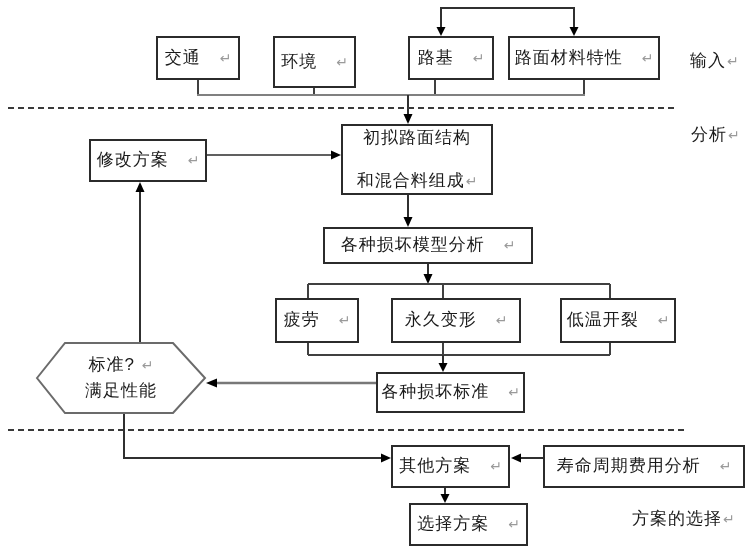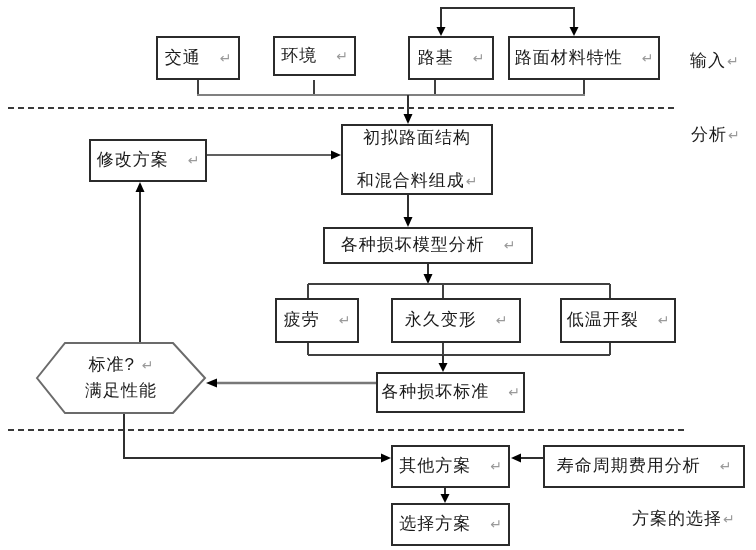--- a/index.html
+++ b/index.html
@@ -75,21 +75,21 @@
     <path d="M445,488 L445,497" fill="none" stroke="#303030" stroke-width="2"></path>
     <polygon points="440.5,494 449.5,494 445,503" fill="#000"></polygon>
 
     <polygon points="37,378 65,343 173,343 205,378 173,413 65,413" fill="#ffffff" stroke="#6b6b6b" stroke-width="2"></polygon>
   </svg>
 
   <div class="node" style="left:156px;top:36px;width:84px;height:44px;">
     <span>交通</span>
       <span class="rm">↵</span>
   </div>
-  <div class="node" style="left:273px;top:36px;width:83px;height:40px;">
+  <div class="node" style="left:273px;top:36px;width:83px;height:52px;">
     <span>环境</span>
       <span class="rm">↵</span>
   </div>
   <div class="node" style="left:392px;top:36px;width:86px;height:44px;margin-left:16px;">
     <span>路基</span>
       <span class="rm">↵</span>
   </div>
   <div class="node" style="left:508px;top:36px;width:152px;height:44px;">
     <span>路面材料特性</span>
       <span class="rm">↵</span>
@@ -139,21 +139,21 @@
   </div>
 
   <div class="node" style="left:391px;top:445px;width:119px;height:43px;">
     <span>其他方案</span>
       <span class="rm">↵</span>
   </div>
   <div class="node" style="left:543px;top:445px;width:202px;height:43px;">
     <span>寿命周期费用分析</span>
       <span class="rm">↵</span>
   </div>
-  <div class="node" style="left:391px;top:503px;width:119px;height:43px;">
+  <div class="node" style="left:409px;top:503px;width:119px;height:43px;">
     <span>选择方案</span>
       <span class="rm">↵</span>
   </div>
   <div class="seclabel" style="left:632px;top:507px;">
     <span>方案的选择</span><span class="rm">↵</span>
   </div>
 
 </div>
 
 </body></html>

